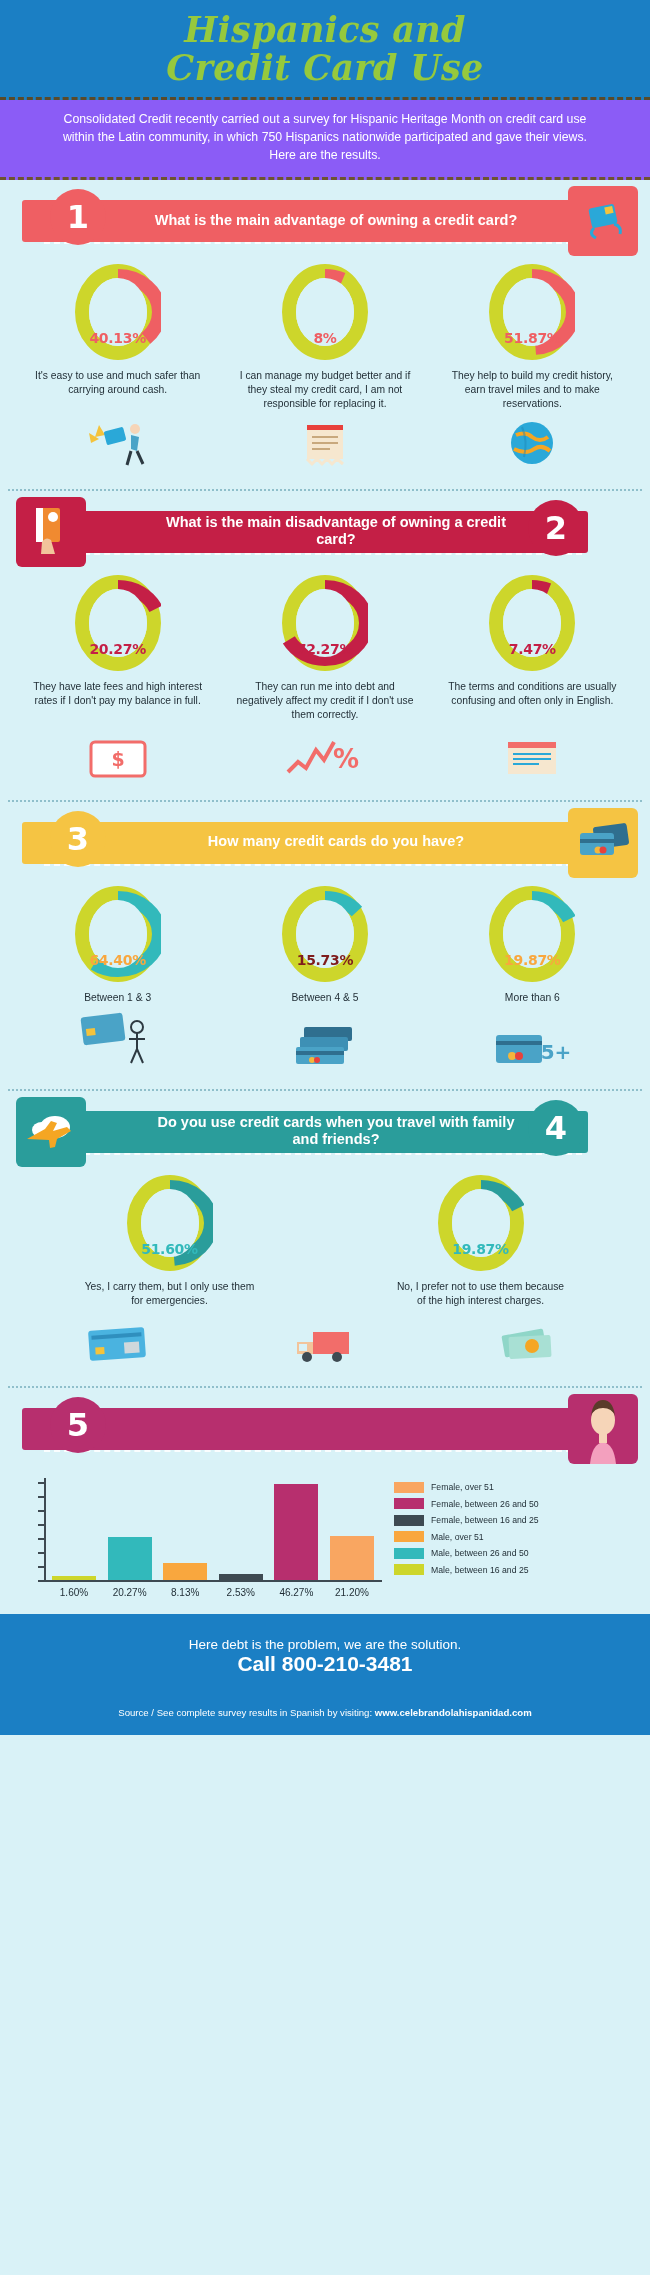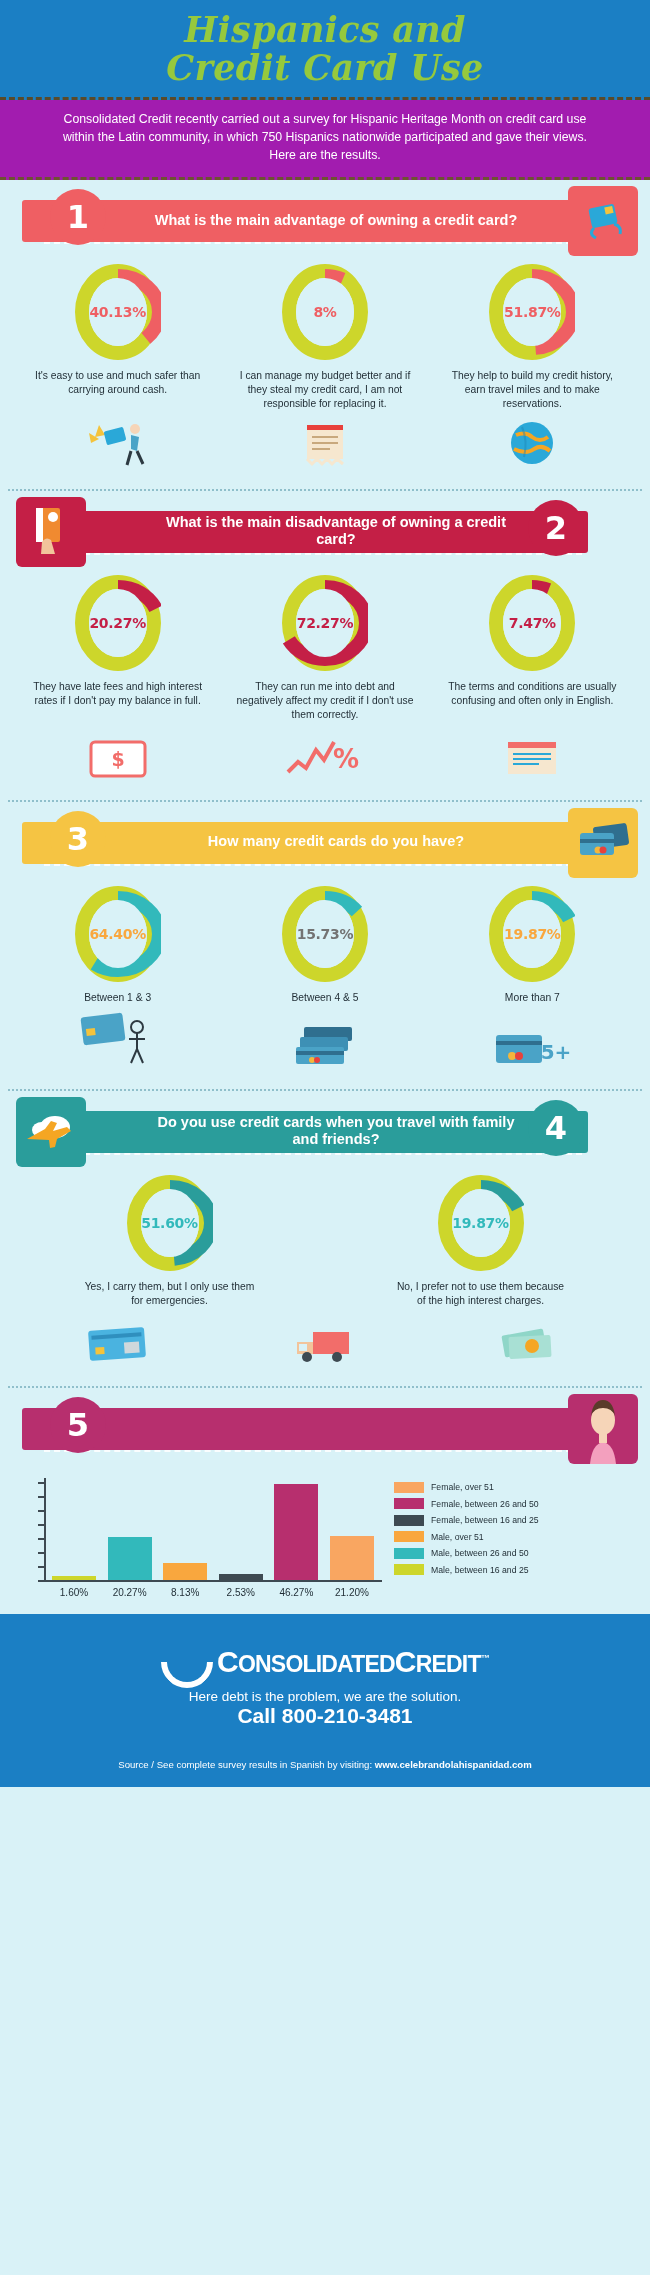--- a/index.html
+++ b/index.html
@@ -23,21 +23,21 @@
     font-family: "DejaVu Serif", serif;
     font-style: italic;
     font-weight: bold;
     color: #96c93d;
     font-size: 35px;
     line-height: 1.08;
     text-align: center;
     letter-spacing: .3px;
   }
   .intro {
-    background: #a21caf;
+    background: #8b5cf6;
     padding: 11px 55px 13px;
     text-align: center;
     color: #ffffff;
     font-size: 12.3px;
     line-height: 1.45;
     border-bottom: 3px dashed #6d5330;
   }
 
   
   .section { position: relative; padding-bottom: 4px; }
@@ -93,21 +93,21 @@
   }
   .donut-cell { width: 33%; display: flex; flex-direction: column; align-items: center; }
   .donut {
     width: 86px; height: 96px; border-radius: 50%;
     position: relative;
     display: flex; align-items: center; justify-content: center;
   }
   .donut .hole {
     width: 58px; height: 68px; border-radius: 50%;
     background: #d9f2f7;
-    display: flex; align-items: center; justify-content: center;
+    display: flex; align-items: flex-end; justify-content: center;
     position: relative; z-index: 2;
   }
   .donut .val {
     font-size: 14px; font-weight: bold;
     font-family: "DejaVu Sans", sans-serif;
     letter-spacing: -.3px;
   }
   .caption {
     margin-top: 9px; font-size: 10.3px; line-height: 1.35;
     text-align: center; color: #1e2b33; padding: 0 6px; max-width: 190px;
@@ -386,36 +386,36 @@
             </div>
             <div class="caption">Between 1 &amp; 3</div>
           </div>
           <div class="donut-cell">
             <div class="donut">
               <svg width="86" height="96" viewBox="0 0 86 96">
     <ellipse cx="43" cy="48" rx="36" ry="41" fill="none" stroke="#cdd62b" stroke-width="14"></ellipse>
     <ellipse cx="43" cy="48" rx="36" ry="41" fill="none" stroke="#32b9bb" stroke-width="14" stroke-dasharray="35.58042175749656 226.1946710584651" transform="rotate(-90 43 48)"></ellipse>
   </svg>
               <div class="hole" style="position:absolute;left:14px;top:14px">
-                <span class="val" style="color:#737373">15.73%</span>
+                <span class="val" style="color:#7f1d1d">15.73%</span>
               </div>
             </div>
             <div class="caption">Between 4 &amp; 5</div>
           </div>
           <div class="donut-cell">
             <div class="donut">
               <svg width="86" height="96" viewBox="0 0 86 96">
     <ellipse cx="43" cy="48" rx="36" ry="41" fill="none" stroke="#cdd62b" stroke-width="14"></ellipse>
     <ellipse cx="43" cy="48" rx="36" ry="41" fill="none" stroke="#32b9bb" stroke-width="14" stroke-dasharray="44.94488113931702 226.1946710584651" transform="rotate(-90 43 48)"></ellipse>
   </svg>
               <div class="hole" style="position:absolute;left:14px;top:14px">
                 <span class="val" style="color:#f9a73e">19.87%</span>
               </div>
             </div>
-            <div class="caption">More than 7</div>
+            <div class="caption">More than 6</div>
           </div>
         </div>
         <div class="illus-row">
           <div class="illus-cell">
             <span><svg width="76" height="56" viewBox="0 0 76 56">
                 <rect x="2" y="4" width="42" height="28" rx="3" fill="#4aa3c7" transform="rotate(-7 23 18)"></rect>
                 <rect x="6" y="16" width="9" height="7" fill="#f4c33c" transform="rotate(-7 23 18)"></rect>
                 <circle cx="57" cy="16" r="6" fill="none" stroke="#2d3a42" stroke-width="2"></circle>
                 <path d="M57 22 v16 M49 28 h16 M57 38 l-6 14 M57 38 l6 14" stroke="#2d3a42" stroke-width="2" fill="none"></path>
               </svg></span>
@@ -591,24 +591,20 @@
           </div>
           <div class="legend-item">
             <span class="legend-swatch" style="background:#cdd62b"></span>
             <span class="legend-label">Male, between 16 and 25</span>
           </div>
         </div>
       </div>
     </div>
 
   <div class="footer">
-    <div class="logo-row">
-      <span class="logo-swoosh"></span>
-      <span class="logo-text"><span>C</span><span class="sm">ONSOLIDATED</span><span>C</span><span class="sm">REDIT</span><span class="tm">™</span></span>
-    </div>
     <div class="tagline">Here debt is the problem, we are the solution.</div>
     <div class="callnum">Call 800-210-3481</div>
   </div>
   <div class="source">
     <span>Source / See complete survey results in Spanish by visiting: </span><b>www.celebrandolahispanidad.com</b>
   </div>
 
 </div>
 
 </body></html>

